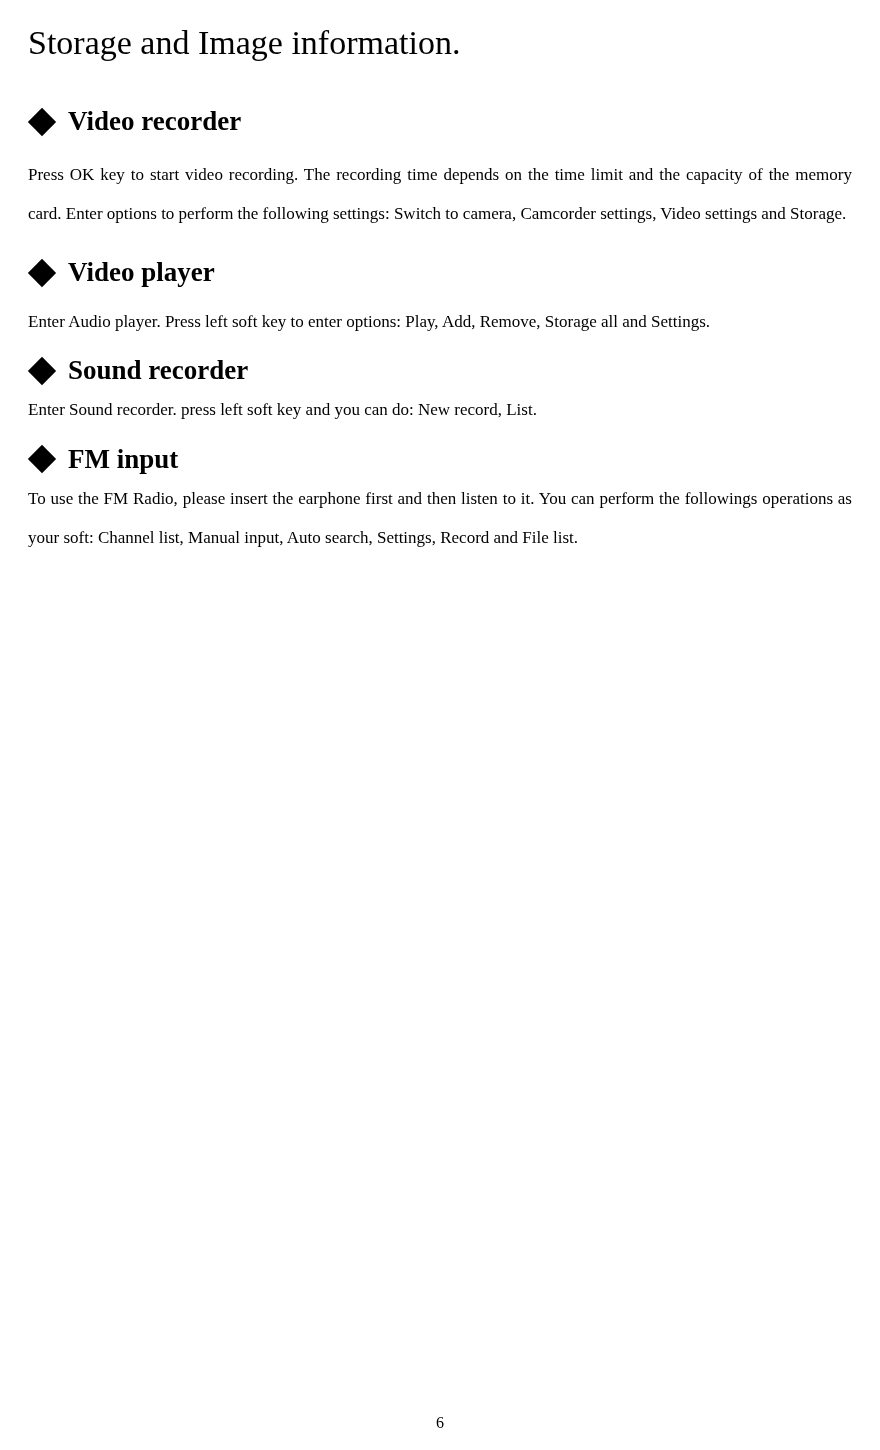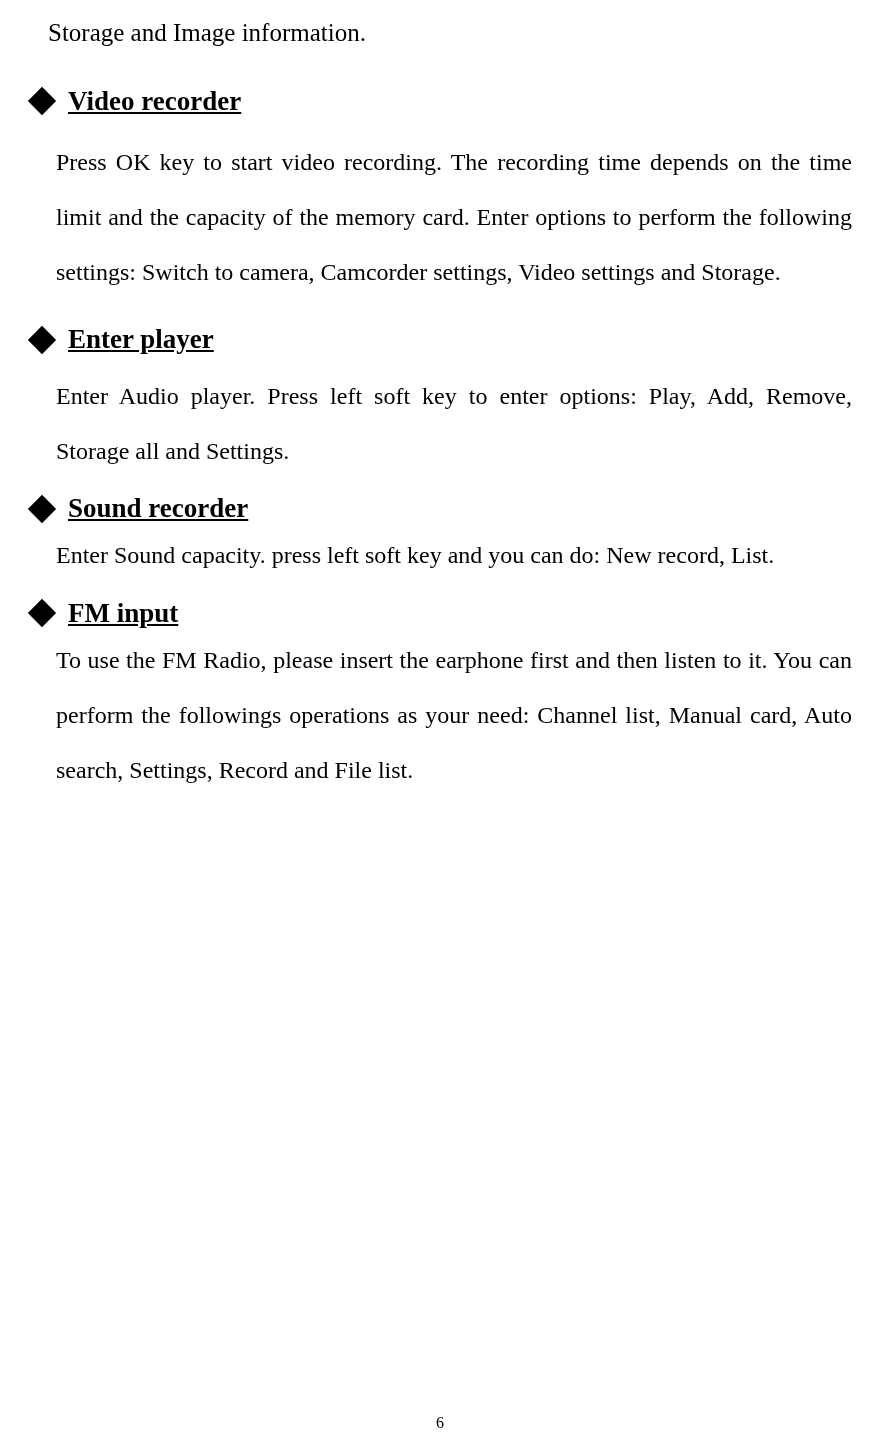--- a/index.html
+++ b/index.html
@@ -10,38 +10,36 @@
     body {
       width: 880px;
       height: 1450px;
       background: #ffffff;
       font-family: "Times New Roman", Times, serif;
       padding: 0 28px;
       color: #000000;
       position: relative;
     }
     .body-text {
-      font-size: 24px;
+      font-size: 17px;
       line-height: 2.3;
       text-align: justify;
       text-justify: inter-word;
-      margin-left: 28px;
     }
     .section {
       margin-top: 24px;
     }
     .section.tight {
       margin-top: 14px;
     }
     .heading-row {
       display: flex;
       align-items: center;
       gap: 12px;
       margin-bottom: 4px;
-      text-decoration: underline;
     }
     .diamond-icon {
       width: 20px;
       height: 20px;
       background: #000;
       transform: rotate(45deg);
       margin: 4px;
       flex-shrink: 0;
     }
     .heading-text {
@@ -50,61 +48,60 @@
     }
     .page-number {
       position: absolute;
       bottom: 18px;
       left: 50%;
       transform: translateX(-50%);
       font-size: 16px;
       font-family: "Times New Roman", Times, serif;
     }
     .intro {
-      font-size: 25px;
+      font-size: 34px;
       line-height: 2.3;
       text-align: justify;
       text-justify: inter-word;
       margin-top: 4px;
-      margin-left: 20px;
     }
   </style>
 </head>
 <body>
 
 <div class="intro">Storage and Image information.</div>
 
 <div class="section">
   <div class="heading-row">
     <div class="diamond-icon"></div>
     <div class="heading-text">Video recorder</div>
   </div>
   <div class="body-text" style="margin-top:18px;">Press OK key to start video recording. The recording time depends on the time limit and the capacity of the memory card. Enter options to perform the following settings: Switch to camera, Camcorder settings, Video settings and Storage.</div>
 </div>
 
 <div class="section">
   <div class="heading-row">
     <div class="diamond-icon"></div>
-    <div class="heading-text">Enter player</div>
+    <div class="heading-text">Video player</div>
   </div>
 </div>
 
 <div class="section tight">
   <div class="body-text">Enter Audio player. Press left soft key to enter options: Play, Add, Remove, Storage all and Settings.</div>
 </div>
 
 <div class="section tight">
   <div class="heading-row">
     <div class="diamond-icon"></div>
     <div class="heading-text">Sound recorder</div>
   </div>
-  <div class="body-text">Enter Sound capacity. press left soft key and you can do: New record, List.</div>
+  <div class="body-text">Enter Sound recorder. press left soft key and you can do: New record, List.</div>
 </div>
 
 <div class="section tight">
   <div class="heading-row">
     <div class="diamond-icon"></div>
     <div class="heading-text">FM input</div>
   </div>
-  <div class="body-text">To use the FM Radio, please insert the earphone first and then listen to it. You can perform the followings operations as your need: Channel list, Manual card, Auto search, Settings, Record and File list.</div>
+  <div class="body-text">To use the FM Radio, please insert the earphone first and then listen to it. You can perform the followings operations as your soft: Channel list, Manual input, Auto search, Settings, Record and File list.</div>
 </div>
 
 <div class="page-number">6</div>
 
 </body></html>

